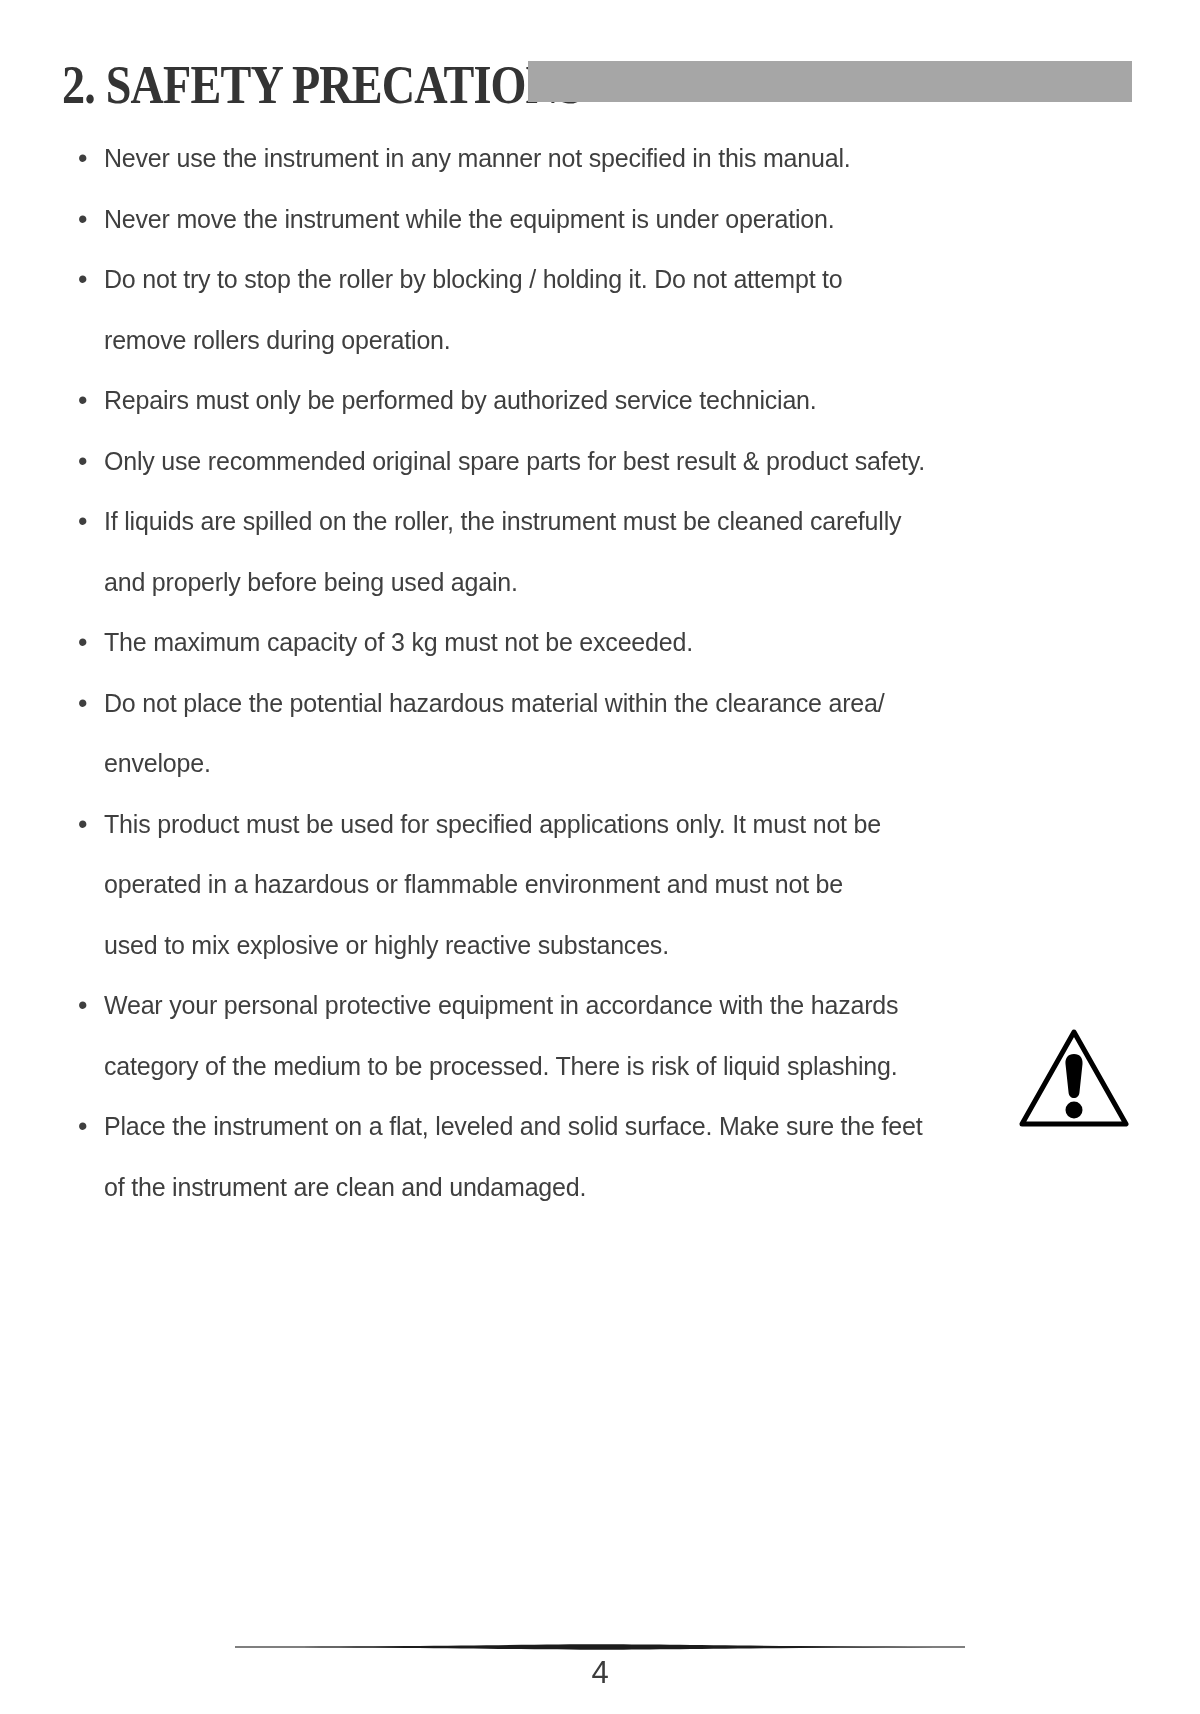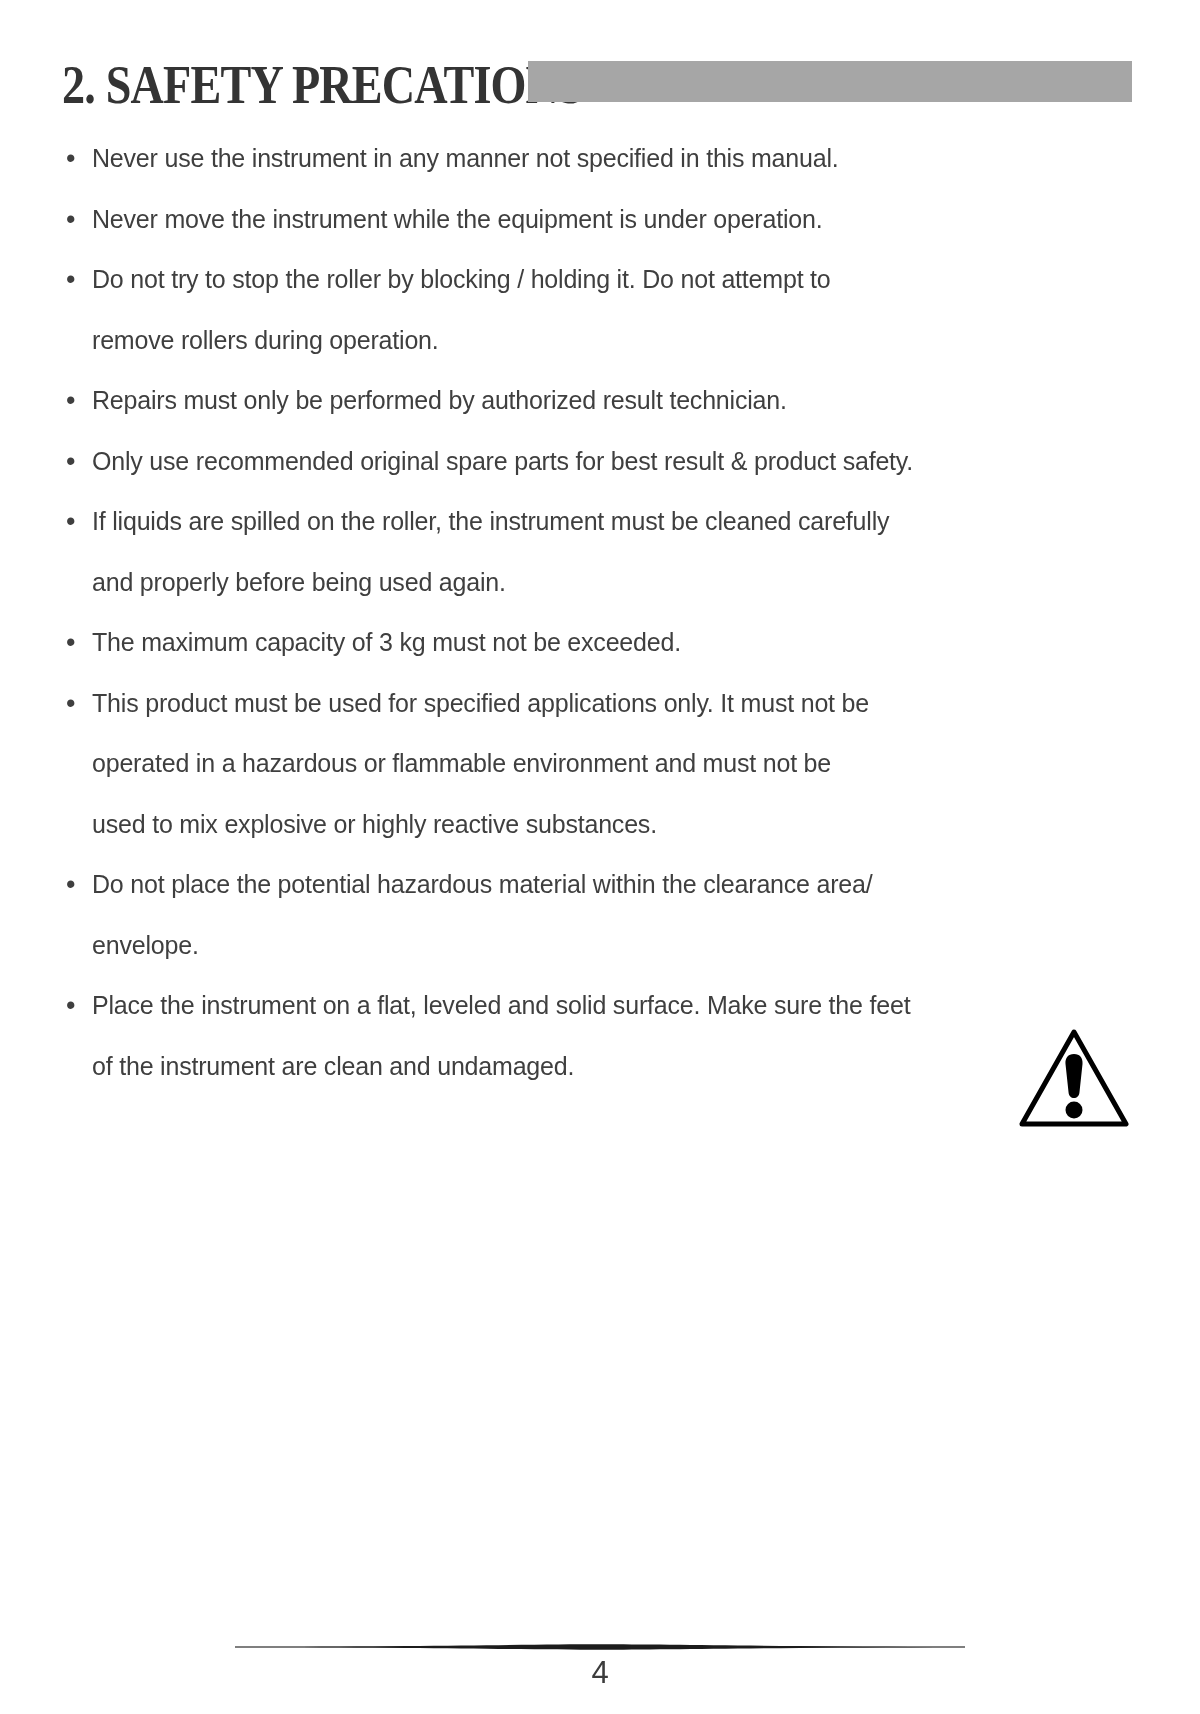--- a/index.html
+++ b/index.html
@@ -33,21 +33,21 @@
     left: 528px;
     top: 61px;
     width: 604px;
     height: 41px;
     background: #a6a6a6;
   }
 
   
   ul.bullets {
     position: absolute;
-    left: 64px;
+    left: 76px;
     top: 128px;
     width: 1085px;
     margin: 0;
     padding: 0;
     list-style: none;
     font-size: 25px;
     line-height: 60.5px;
     color: #3f3f3f;
     letter-spacing: -0.2px;
   }
@@ -98,30 +98,32 @@
 <div class="page">
 
   <h1 class="heading">2. SAFETY PRECATIONS</h1>
   <div class="heading-bar"></div>
 
   <ul class="bullets">
     <li>Never use the instrument in any manner not specified in this manual.</li>
     <li>Never move the instrument while the equipment is under operation.</li>
     <li>Do not try to stop the roller by blocking / holding it. Do not attempt to
 remove rollers during operation.</li>
-    <li>Repairs must only be performed by authorized result technician.</li>
+    <li>Repairs must only be performed by authorized service technician.</li>
     <li>Only use recommended original spare parts for best result &amp; product safety.</li>
     <li>If liquids are spilled on the roller, the instrument must be cleaned carefully
 and properly before being used again.</li>
     <li>The maximum capacity of 3 kg must not be exceeded.</li>
+    <li>Do not place the potential hazardous material within the clearance area/
+envelope.</li>
     <li>This product must be used for specified applications only. It must not be
 operated in a hazardous or flammable environment and must not be
 used to mix explosive or highly reactive substances.</li>
-    <li>Do not place the potential hazardous material within the clearance area/
-envelope.</li>
+    <li>Wear your personal protective equipment in accordance with the hazards
+category of the medium to be processed. There is risk of liquid  splashing.</li>
     <li>Place the instrument on a flat, leveled and solid surface. Make sure the feet
 of the instrument are clean and undamaged.</li>
   </ul>
 
   <svg class="warning-triangle" viewBox="0 0 120 106" xmlns="http://www.w3.org/2000/svg">
     <path d="M 60 6 L 112 98 L 8 98 Z" fill="#ffffff" stroke="#000000" stroke-width="5" stroke-linejoin="round"></path>
     <path d="M 60 28 C 66 28 69 32 68.5 38 L 65.5 66 C 65.2 70 62.8 72 60 72 C 57.2 72 54.8 70 54.5 66 L 51.5 38 C 51 32 54 28 60 28 Z" fill="#000000"></path>
     <circle cx="60" cy="84" r="8.5" fill="#000000"></circle>
   </svg>
 

